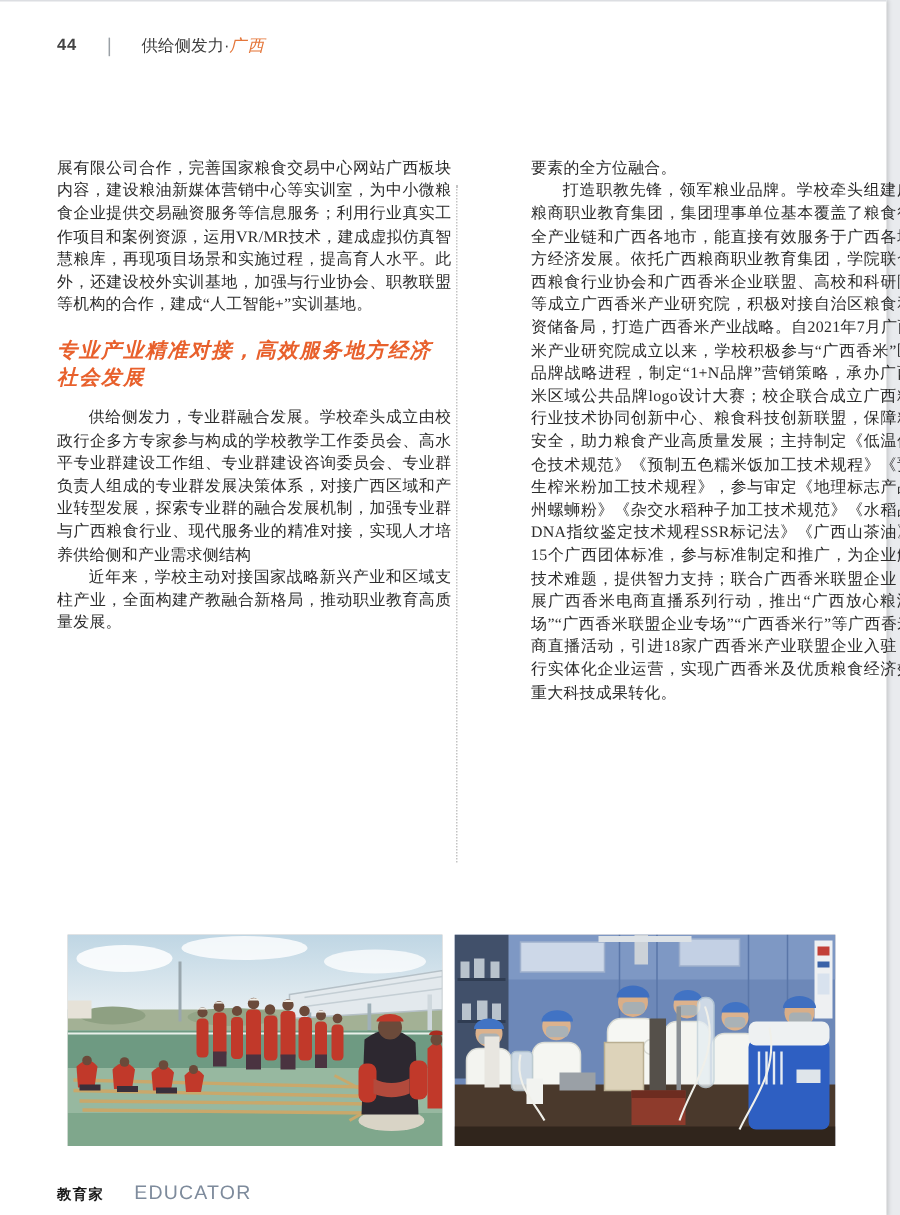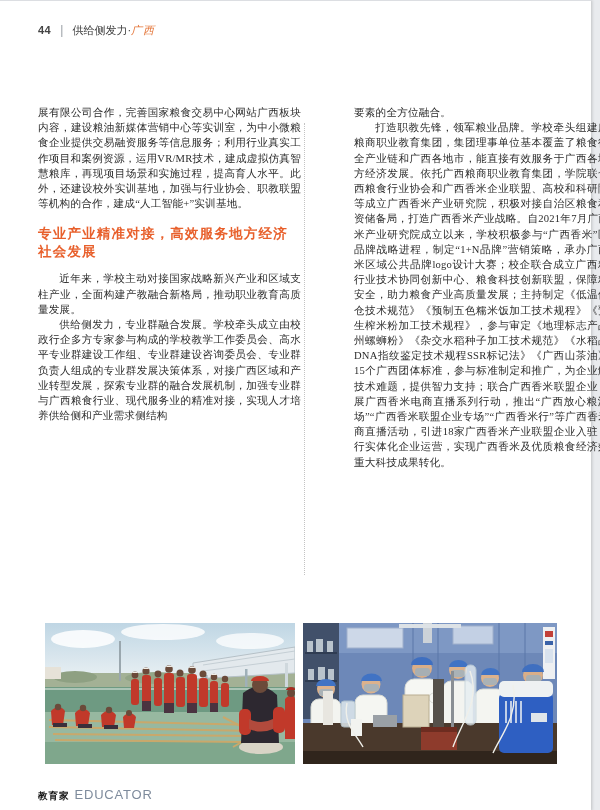--- a/index.html
+++ b/index.html
@@ -9,21 +9,21 @@
     font-family:"Liberation Serif","DejaVu Serif",serif;
   }
   .page{
     position:absolute;left:0;top:0;width:591px;height:810px;
     background:#ffffff;border-top:1px solid #dcdee2;
     box-shadow:1px 0 3px rgba(0,0,0,.18);
   }
   
   .header{
     position:absolute;left:38px;top:21px;height:16px;
-    display:flex;align-items:center;gap:9px;
+    display:flex;align-items:center;gap:20px;
     font-family:"Liberation Sans","DejaVu Sans",sans-serif;
     font-size:11px;color:#3c3c3c;
   }
   .header .pageno{font-weight:bold;letter-spacing:.5px;color:#444;}
   .header .bar{color:#9aa0a6;font-size:12px;transform:scaleY(1.1);}
   .header .region{color:#e4763a;font-weight:normal;font-style:italic;letter-spacing:1px;}
   
   .col{
     position:absolute;top:104px;width:263px;
     font-size:10.6px;line-height:15.2px;color:#2c2c2c;
@@ -33,53 +33,53 @@
   .col-right{left:314px;width:266px;margin-left:40px;}
   .col p{margin:0;}
   .col p.indent{text-indent:2em;}
   .col-sep{
     position:absolute;left:304px;top:122px;height:452px;width:0;
     border-left:1px dotted #c3c3c3;
   }
   h2.sect{
     font-family:"Liberation Sans","DejaVu Sans",sans-serif;
     font-size:13.5px;line-height:18px;font-weight:bold;color:#e8602c;
-    letter-spacing:1.2px;margin:14px 0 10px 0;text-align:left;
+    letter-spacing:1.2px;margin:14px 0 10px 0;text-align:left;font-style:italic;
   }
   .endmark{display:inline-block;vertical-align:-2px;margin-left:3px;}
   
   .photo{position:absolute;top:622px;height:141px;overflow:hidden;background:#ccc;}
   .photo-left{left:45px;width:250px;}
   .photo-right{left:303px;width:254px;}
   .photo svg{display:block;width:100%;height:100%;}
   
   .footer{
     position:absolute;left:38px;top:786px;
     font-family:"Liberation Sans","DejaVu Sans",sans-serif;
-    display:flex;align-items:baseline;gap:5px;
+    display:flex;align-items:baseline;gap:20px;
   }
   .footer .cn{font-size:9.5px;font-weight:bold;color:#191919;letter-spacing:1px;}
   .footer .en{font-size:13px;color:#7e8b9c;letter-spacing:.8px;}
 </style>
 </head>
 <body>
 
 <div class="page">
 
   <div class="header">
     <span class="pageno">44</span>
     <span class="bar">|</span>
     <span><span>供给侧发力·</span><span class="region">广西</span></span>
   </div>
 
   <div class="col col-left">
     <p>展有限公司合作，完善国家粮食交易中心网站广西板块内容，建设粮油新媒体营销中心等实训室，为中小微粮食企业提供交易融资服务等信息服务；利用行业真实工作项目和案例资源，运用VR/MR技术，建成虚拟仿真智慧粮库，再现项目场景和实施过程，提高育人水平。此外，还建设校外实训基地，加强与行业协会、职教联盟等机构的合作，建成“人工智能+”实训基地。</p>
     <h2 class="sect">专业产业精准对接，高效服务地方经济社会发展</h2>
+    <p class="indent">供给侧发力，专业群融合发展。学校牵头成立由校政行企多方专家参与构成的学校教学工作委员会、高水平专业群建设工作组、专业群建设咨询委员会、专业群负责人组成的专业群发展决策体系，对接广西区域和产业转型发展，探索专业群的融合发展机制，加强专业群与广西粮食行业、现代服务业的精准对接，实现人才培养供给侧和产业需求侧结构</p>
     <p class="indent">近年来，学校主动对接国家战略新兴产业和区域支柱产业，全面构建产教融合新格局，推动职业教育高质量发展。</p>
-    <p class="indent">供给侧发力，专业群融合发展。学校牵头成立由校政行企多方专家参与构成的学校教学工作委员会、高水平专业群建设工作组、专业群建设咨询委员会、专业群负责人组成的专业群发展决策体系，对接广西区域和产业转型发展，探索专业群的融合发展机制，加强专业群与广西粮食行业、现代服务业的精准对接，实现人才培养供给侧和产业需求侧结构</p>
   </div>
 
   <div class="col-sep"></div>
 
   <div class="col col-right">
     <p>要素的全方位融合。</p>
     <p class="indent">打造职教先锋，领军粮业品牌。学校牵头组建广西粮商职业教育集团，集团理事单位基本覆盖了粮食行业全产业链和广西各地市，能直接有效服务于广西各地地方经济发展。依托广西粮商职业教育集团，学院联合广西粮食行业协会和广西香米企业联盟、高校和科研院所等成立广西香米产业研究院，积极对接自治区粮食和物资储备局，打造广西香米产业战略。自2021年7月广西香米产业研究院成立以来，学校积极参与“广西香米”区域品牌战略进程，制定“1+N品牌”营销策略，承办广西香米区域公共品牌logo设计大赛；校企联合成立广西粮食行业技术协同创新中心、粮食科技创新联盟，保障粮食安全，助力粮食产业高质量发展；主持制定《低温储粮仓技术规范》《预制五色糯米饭加工技术规程》《预制生榨米粉加工技术规程》，参与审定《地理标志产品柳州螺蛳粉》《杂交水稻种子加工技术规范》《水稻品种DNA指纹鉴定技术规程SSR标记法》《广西山茶油》等15个广西团体标准，参与标准制定和推广，为企业解决技术难题，提供智力支持；联合广西香米联盟企业，开展广西香米电商直播系列行动，推出“广西放心粮油专场”“广西香米联盟企业专场”“广西香米行”等广西香米电商直播活动，引进18家广西香米产业联盟企业入驻，实行实体化企业运营，实现广西香米及优质粮食经济效益重大科技成果转化。</p>
   </div>
 
   <figure class="photo photo-left" style="margin:0">

